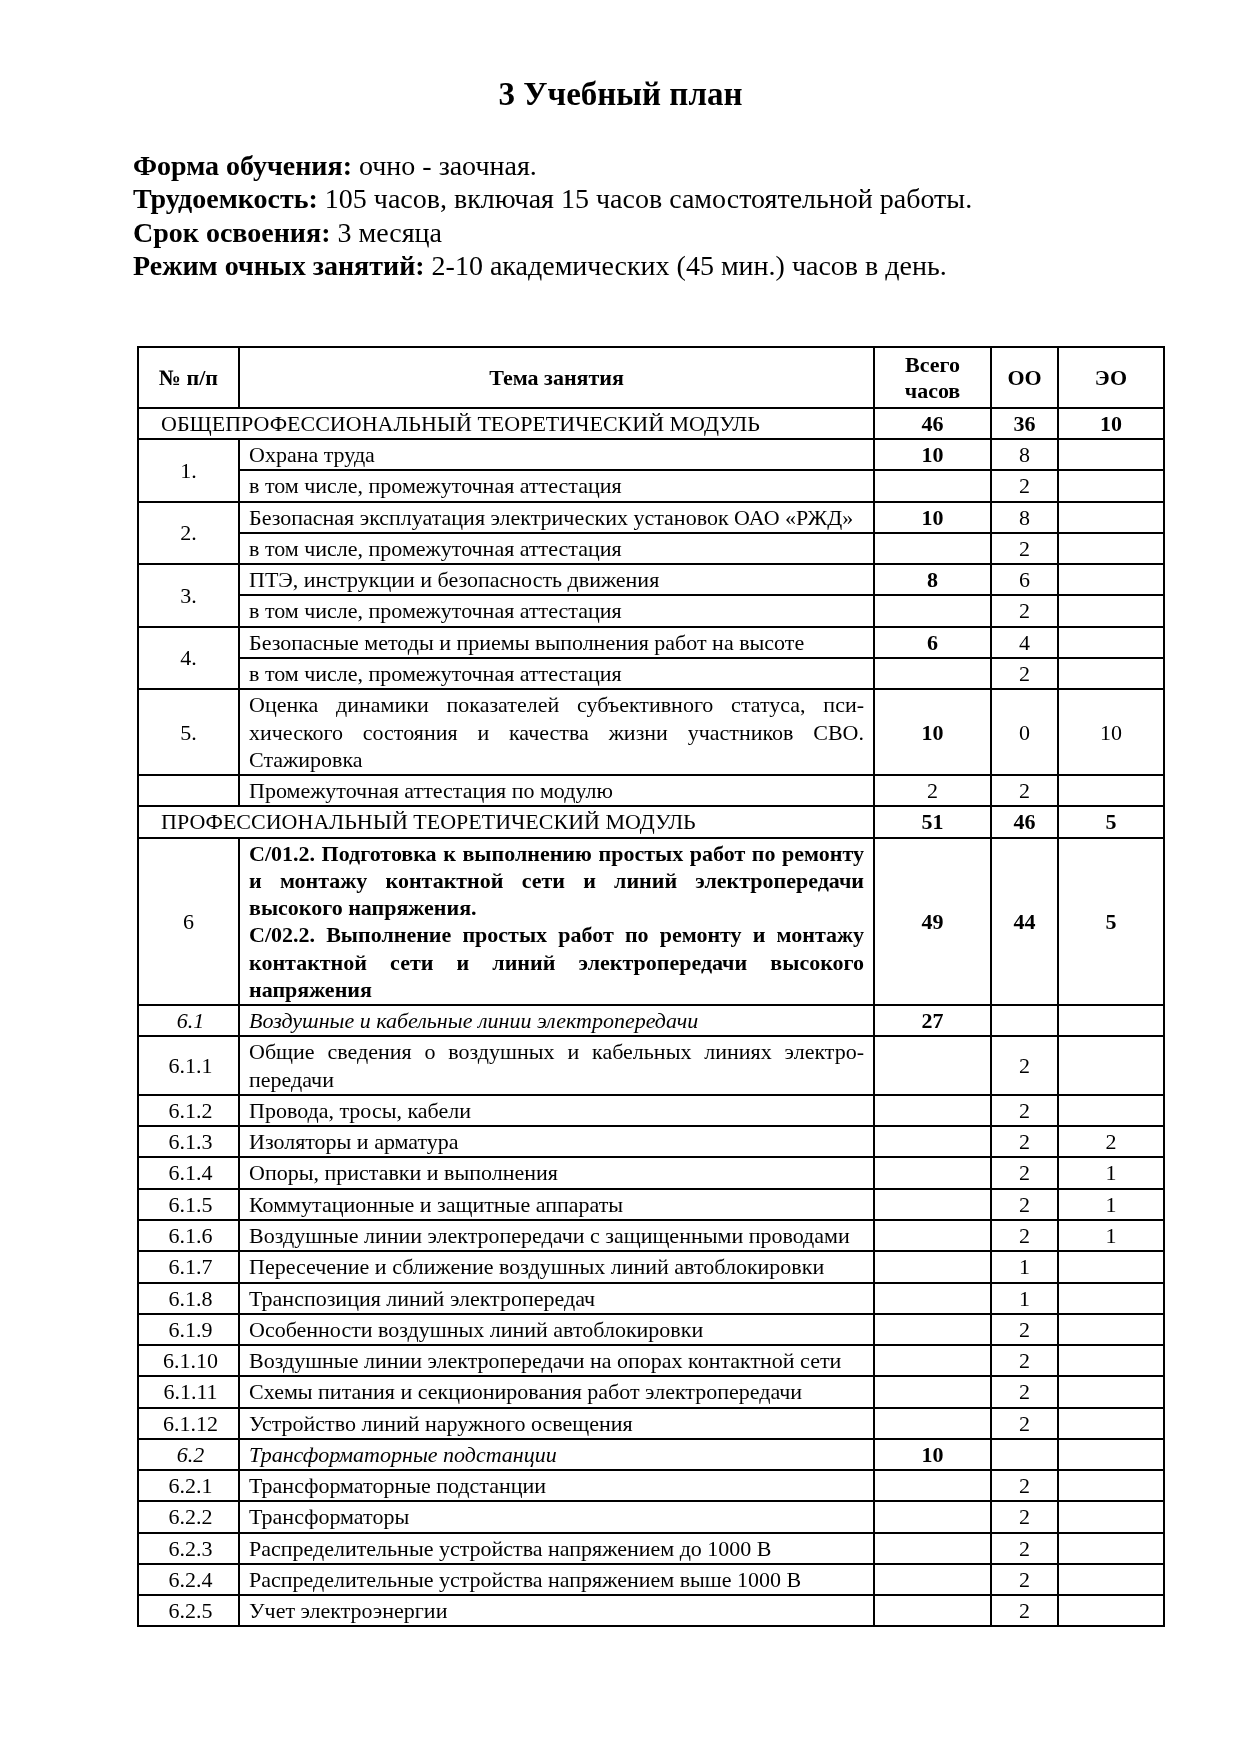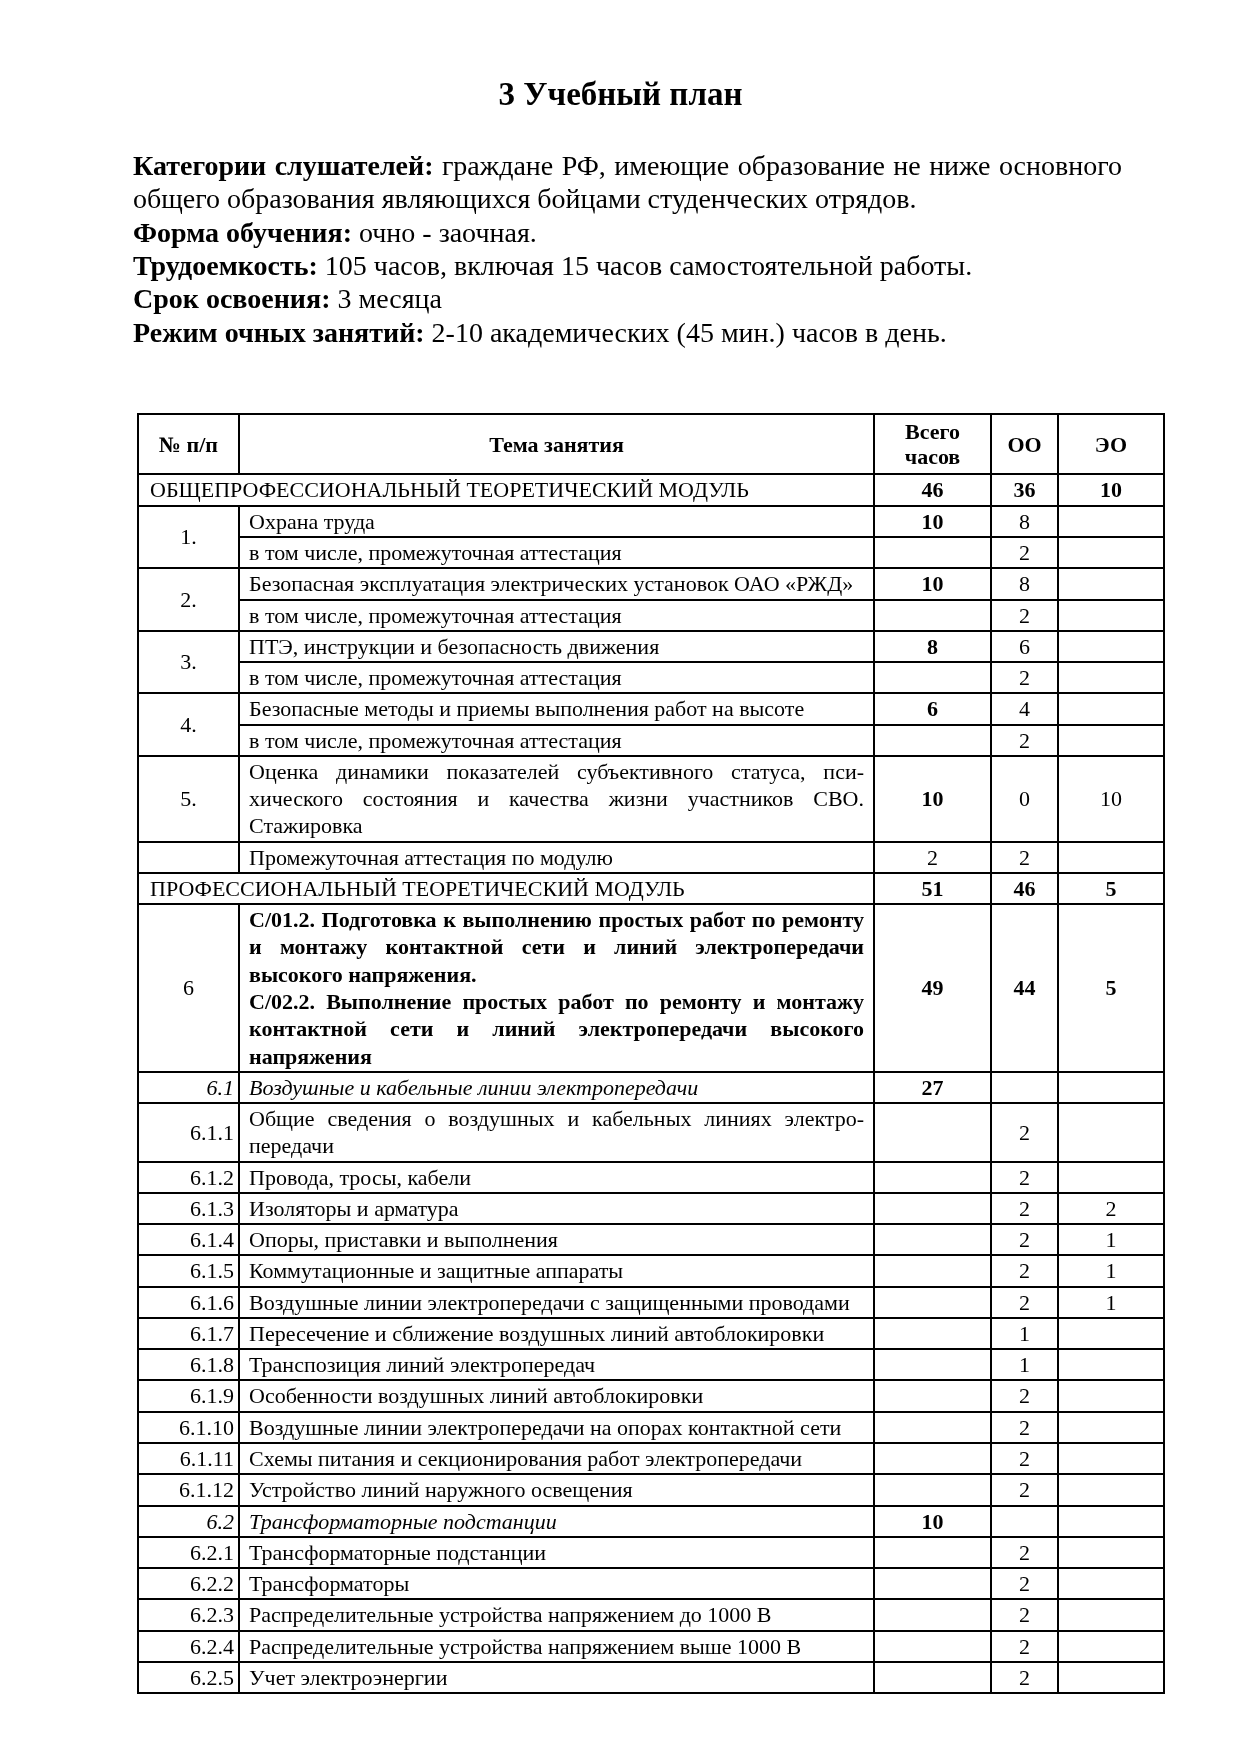--- a/index.html
+++ b/index.html
@@ -47,36 +47,35 @@
     vertical-align: middle;
     overflow: hidden;
   }
   .curriculum th {
     font-weight: bold;
     text-align: center;
     padding: 4px 4px;
     line-height: 1.15;
   }
   td.rownum { text-align: center; padding: 1px 4px; }
-  td.rownum.left { text-align: right; padding-left: 8px; }
+  td.rownum.left { text-align: center; padding-left: 8px; }
   td.topic { text-align: justify; white-space: pre-line; }
-  td.module-topic { text-align: left; padding-left: 11px; white-space: normal; }
+  td.module-topic { text-align: left; padding-left: 22px; white-space: normal; }
   td.num-val { text-align: center; padding: 1px 3px; }
   .bold { font-weight: bold; }
   .italic { font-style: italic; }
 </style>
 </head>
 <body>
 
 <div class="page">
 
   <h1 class="title">3 Учебный план</h1>
 
   <div class="intro">
-    <p><span class="label">Категории слушателей:</span><span> граждане РФ, имеющие образование не ниже основ­ного общего образования являющихся бойцами студенческих отрядов.</span></p>
     <p><span class="label">Форма обучения:</span><span> очно - заочная.</span></p>
     <p><span class="label">Трудоемкость:</span><span> 105 часов, включая 15 часов самостоятельной работы.</span></p>
     <p><span class="label">Срок освоения:</span><span> 3 месяца</span></p>
     <p><span class="label">Режим очных занятий:</span><span> 2-10 академических (45 мин.) часов в день.</span></p>
   </div>
 
   <table class="curriculum">
     <colgroup>
       <col style="width:101px">
       <col style="width:635px">

